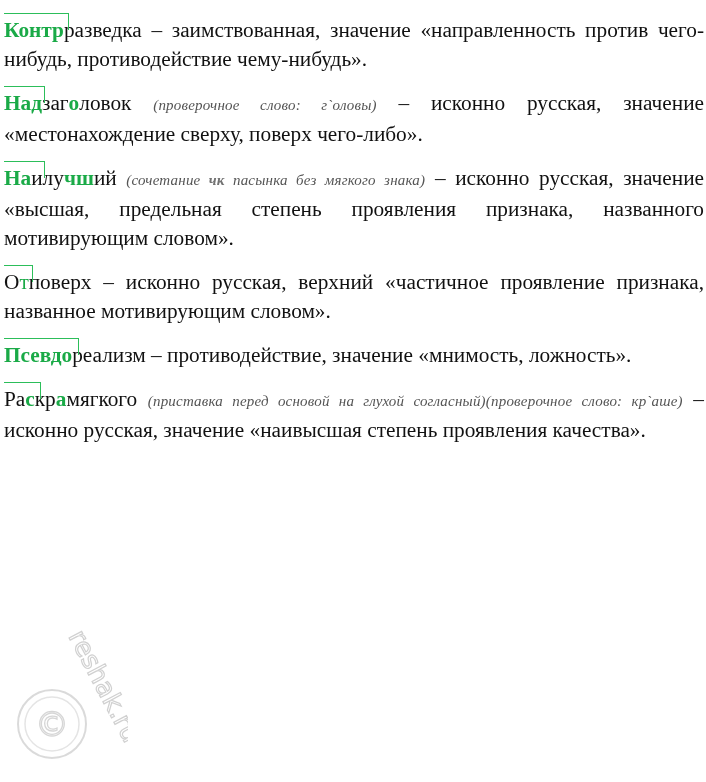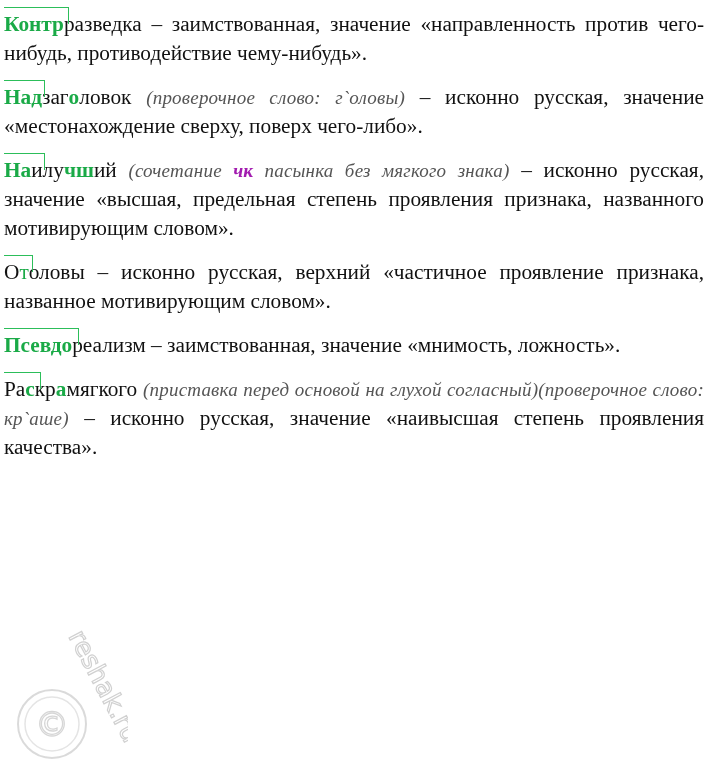--- a/index.html
+++ b/index.html
@@ -23,30 +23,30 @@
     }
     .entry {
       position: relative;
       font-size: 21.3px;
       line-height: 29px;
       text-align: justify;
       margin: 0;
       padding-top: 3px;
     }
     .entry + .entry { margin-top: 12px; }
-    .entry:first-child { padding-top: 10px; }
+    .entry:first-child { padding-top: 16px; }
     .g { color: #1aaa47; font-weight: bold; }
     .gl { color: #1aaa47; }
     .note {
       font-style: italic;
       color: #555555;
-      font-size: 19px;
+      font-size: 15px;
       letter-spacing: 0.2px;
     }
-    .note b { color: #a21caf; font-weight: bold; }
+    .note b { color: #737373; font-weight: bold; }
     .prefix {
       position: relative;
       display: inline;
     }
     .prefix-mark {
       position: absolute;
       left: 0;
       top: -5px;
       height: 16px;
       border-top: 1.6px solid #2cbe5a;
@@ -77,27 +77,27 @@
     <span class="note">(проверочное слово: г`оловы)</span><span> – исконно русская, значение «местонахождение сверху, поверх чего-либо».</span>
   </p>
 
   <p class="entry">
     <span class="prefix"><span class="g">На</span><span class="prefix-mark" style="width:40px;"></span></span><span>илу</span><span class="g">чш</span><span>ий</span>
     <span class="note"><span>(сочетание </span><b>чк</b><span> пасынка без мягкого знака)</span></span><span> – исконно русская, значение «высшая, предельная степень проявления признака, названного мотивирующим словом».</span>
   </p>
 
 
   <p class="entry">
-    <span class="prefix"><span>О</span><span class="gl">т</span><span class="prefix-mark" style="width:28px;"></span></span><span>оловы</span><span> – исконно русская, верхний «частичное проявление признака, названное мотивирующим словом».</span>
+    <span class="prefix"><span>О</span><span class="gl">т</span><span class="prefix-mark" style="width:28px;"></span></span><span>поверх</span><span> – исконно русская, верхний «частичное проявление признака, названное мотивирующим словом».</span>
   </p>
 
 
 
   <p class="entry">
-    <span class="prefix"><span class="g">Псевдо</span><span class="prefix-mark" style="width:74px;"></span></span><span>реализм</span><span> – заимствованная, значение «мнимость, ложность».</span>
+    <span class="prefix"><span class="g">Псевдо</span><span class="prefix-mark" style="width:74px;"></span></span><span>реализм</span><span> – противодействие, значение «мнимость, ложность».</span>
   </p>
 
   <p class="entry">
     <span class="prefix"><span>Ра</span><span class="g">с</span><span class="prefix-mark" style="width:36px;"></span></span><span>кр</span><span class="g">а</span><span>мягкого</span>
     <span class="note">(приставка перед основой на глухой согласный)(проверочное слово: кр`аше)</span><span> – исконно русская, значение «наивысшая степень проявления качества».</span>
   </p>
 
 
 </div>
 

